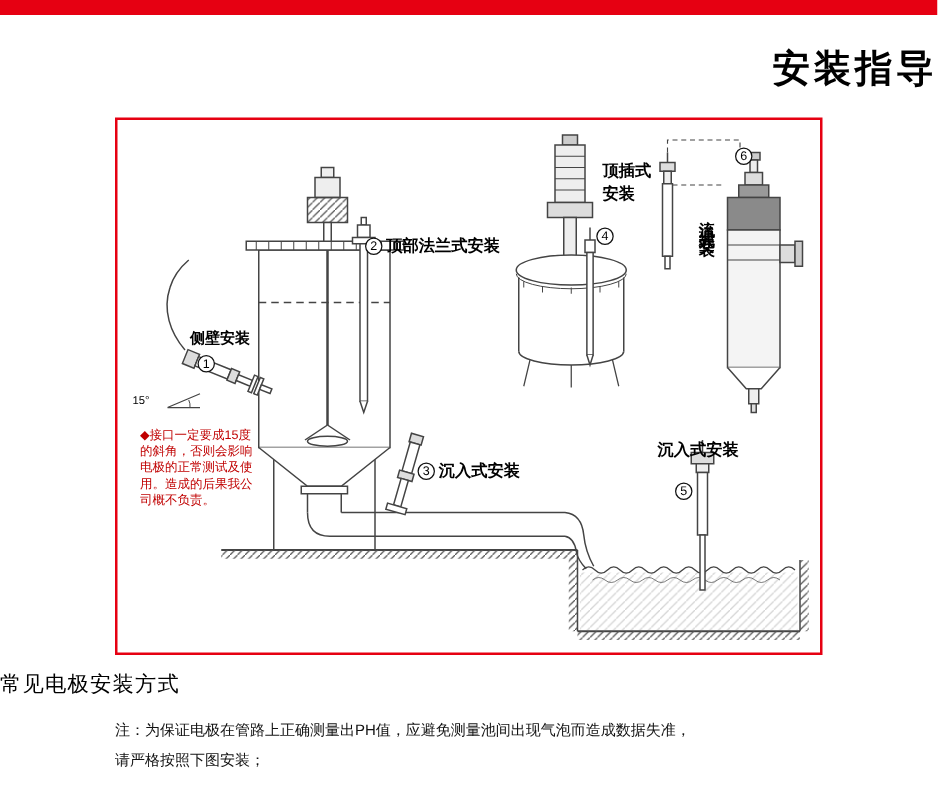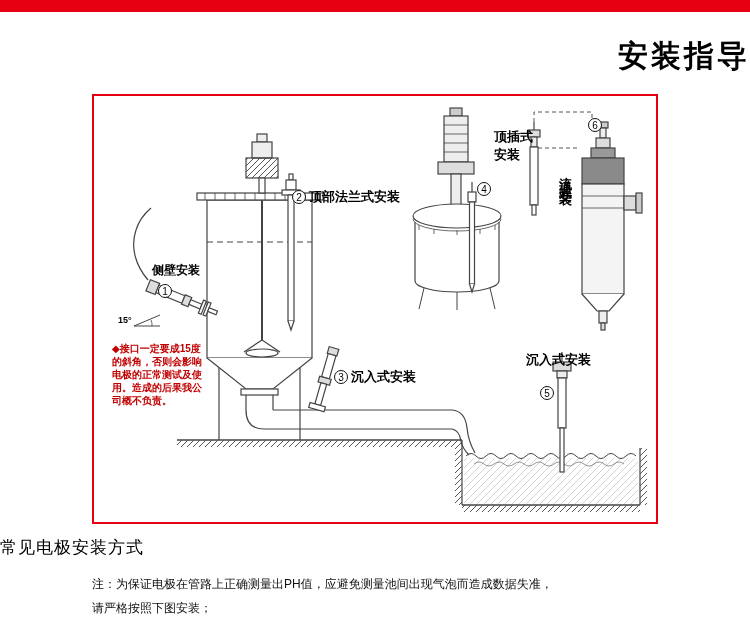--- a/index.html
+++ b/index.html
@@ -25,23 +25,23 @@
     font-size:13px;font-weight:700;letter-spacing:4px;color:#000;
   }
   .circ{
     width:14px;height:14px;border:1px solid #111;border-radius:50%;
     font-size:10px;line-height:14px;text-align:center;font-weight:400;
     background:#fff;box-sizing:border-box;flex:0 0 auto;
   }
   .circ-abs{position:absolute;}
   .warn{
     position:absolute;left:18px;top:246px;width:90px;
-    font-size:10px;line-height:1.3;color:#c00000;font-weight:700;
-  }
-  .angle{position:absolute;left:24px;top:219px;font-size:9px;font-weight:700;}
+    font-size:10px;line-height:1.3;color:#c00000;font-weight:400;
+  }
+  .angle{position:absolute;left:12px;top:219px;font-size:9px;font-weight:400;}
   .caption{margin-top:12px;font-size:17px;letter-spacing:1px;}
   .note{width:566px;margin:13px auto 0;font-size:12px;line-height:24px;color:#111;}
 </style>
 </head>
 <body>
 
 <div class="top-bar"></div>
 
 <div class="page-title">安装指导</div>
 
@@ -179,21 +179,21 @@
     <span class="circ">2</span>
     <span>顶部法兰式安装</span>
   </div>
 
   <div class="lbl lbl-row" style="left:240px;top:272px;">
     <span class="circ">3</span>
     <span>沉入式安装</span>
   </div>
 
   <div class="circ circ-abs" style="left:383px;top:86px;">4</div>
-  <div class="lbl lbl-wrap" style="left:400px;top:32px;">顶插式安装</div>
+  <div class="lbl lbl-wrap" style="left:388px;top:32px;">顶插式安装</div>
 
   <div class="lbl" style="left:432px;top:255px;">沉入式安装</div>
   <div class="circ circ-abs" style="left:446px;top:290px;">5</div>
 
   <div class="circ circ-abs" style="left:494px;top:22px;">6</div>
   <div class="lbl-vert" style="left:462px;top:70px;">流通式安装</div>
 
   <div class="angle">15°</div>
 
   <div class="warn">◆接口一定要成15度的斜角，否则会影响电极的正常测试及使用。造成的后果我公司概不负责。</div>

